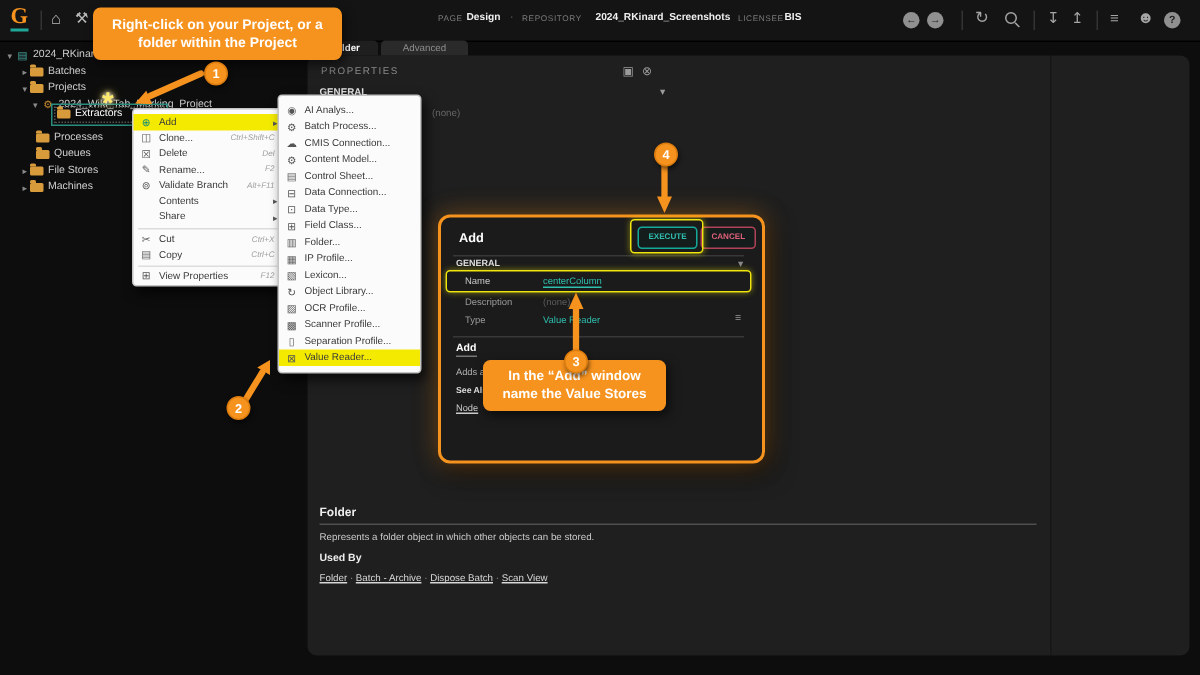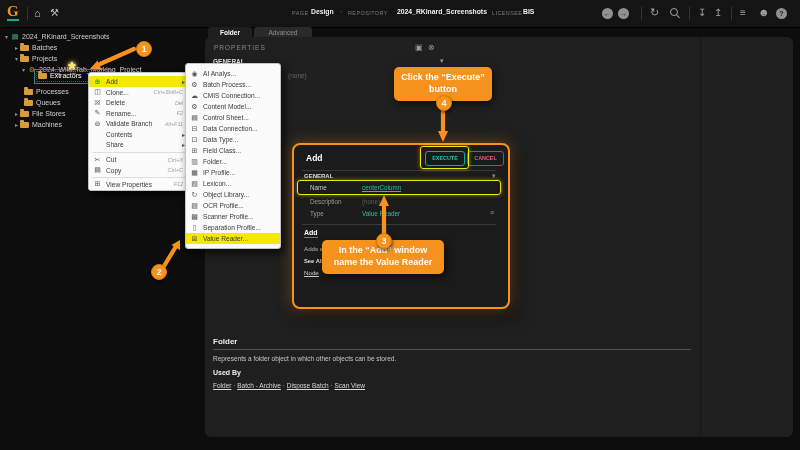--- a/index.html
+++ b/index.html
@@ -322,23 +322,23 @@
       <polygon points="90,69 101.5,69.5 97.5,60.5" stroke="none"></polygon>
       <line x1="161" y1="271" x2="175" y2="248"></line>
       <polygon points="180,240 180,250 171.5,245" stroke="none"></polygon>
       <line x1="384" y1="246" x2="384" y2="205"></line>
       <polygon points="384,195 379,206 389,206" stroke="none"></polygon>
       <line x1="443" y1="107" x2="443" y2="132"></line>
       <polygon points="443,142 438,131 448,131" stroke="none"></polygon>
     </g>
   </svg>
 
+  <div class="callout" style="left:62px;top:5px;width:158px">Right-click on your Project, or a folder within the Project</div>
   <div class="badge" style="left:136px;top:41px">1</div>
 
   <div class="badge" style="left:151px;top:264px">2</div>
 
-  <div class="callout" style="left:322px;top:240px;width:114px;font-size:9px">In the “Add” window name the Value Reader</div>
+  <div class="callout" style="left:322px;top:240px;width:114px;font-size:9px">In the “Add” window name the Value Stores</div>
   <div class="badge" style="left:376px;top:233px">3</div>
 
-  <div class="callout" style="left:394px;top:67px;width:90px;font-size:9px">Click the “Execute” button</div>
   <div class="badge" style="left:436px;top:95px">4</div>
 
 </div>
 
 </body></html>

